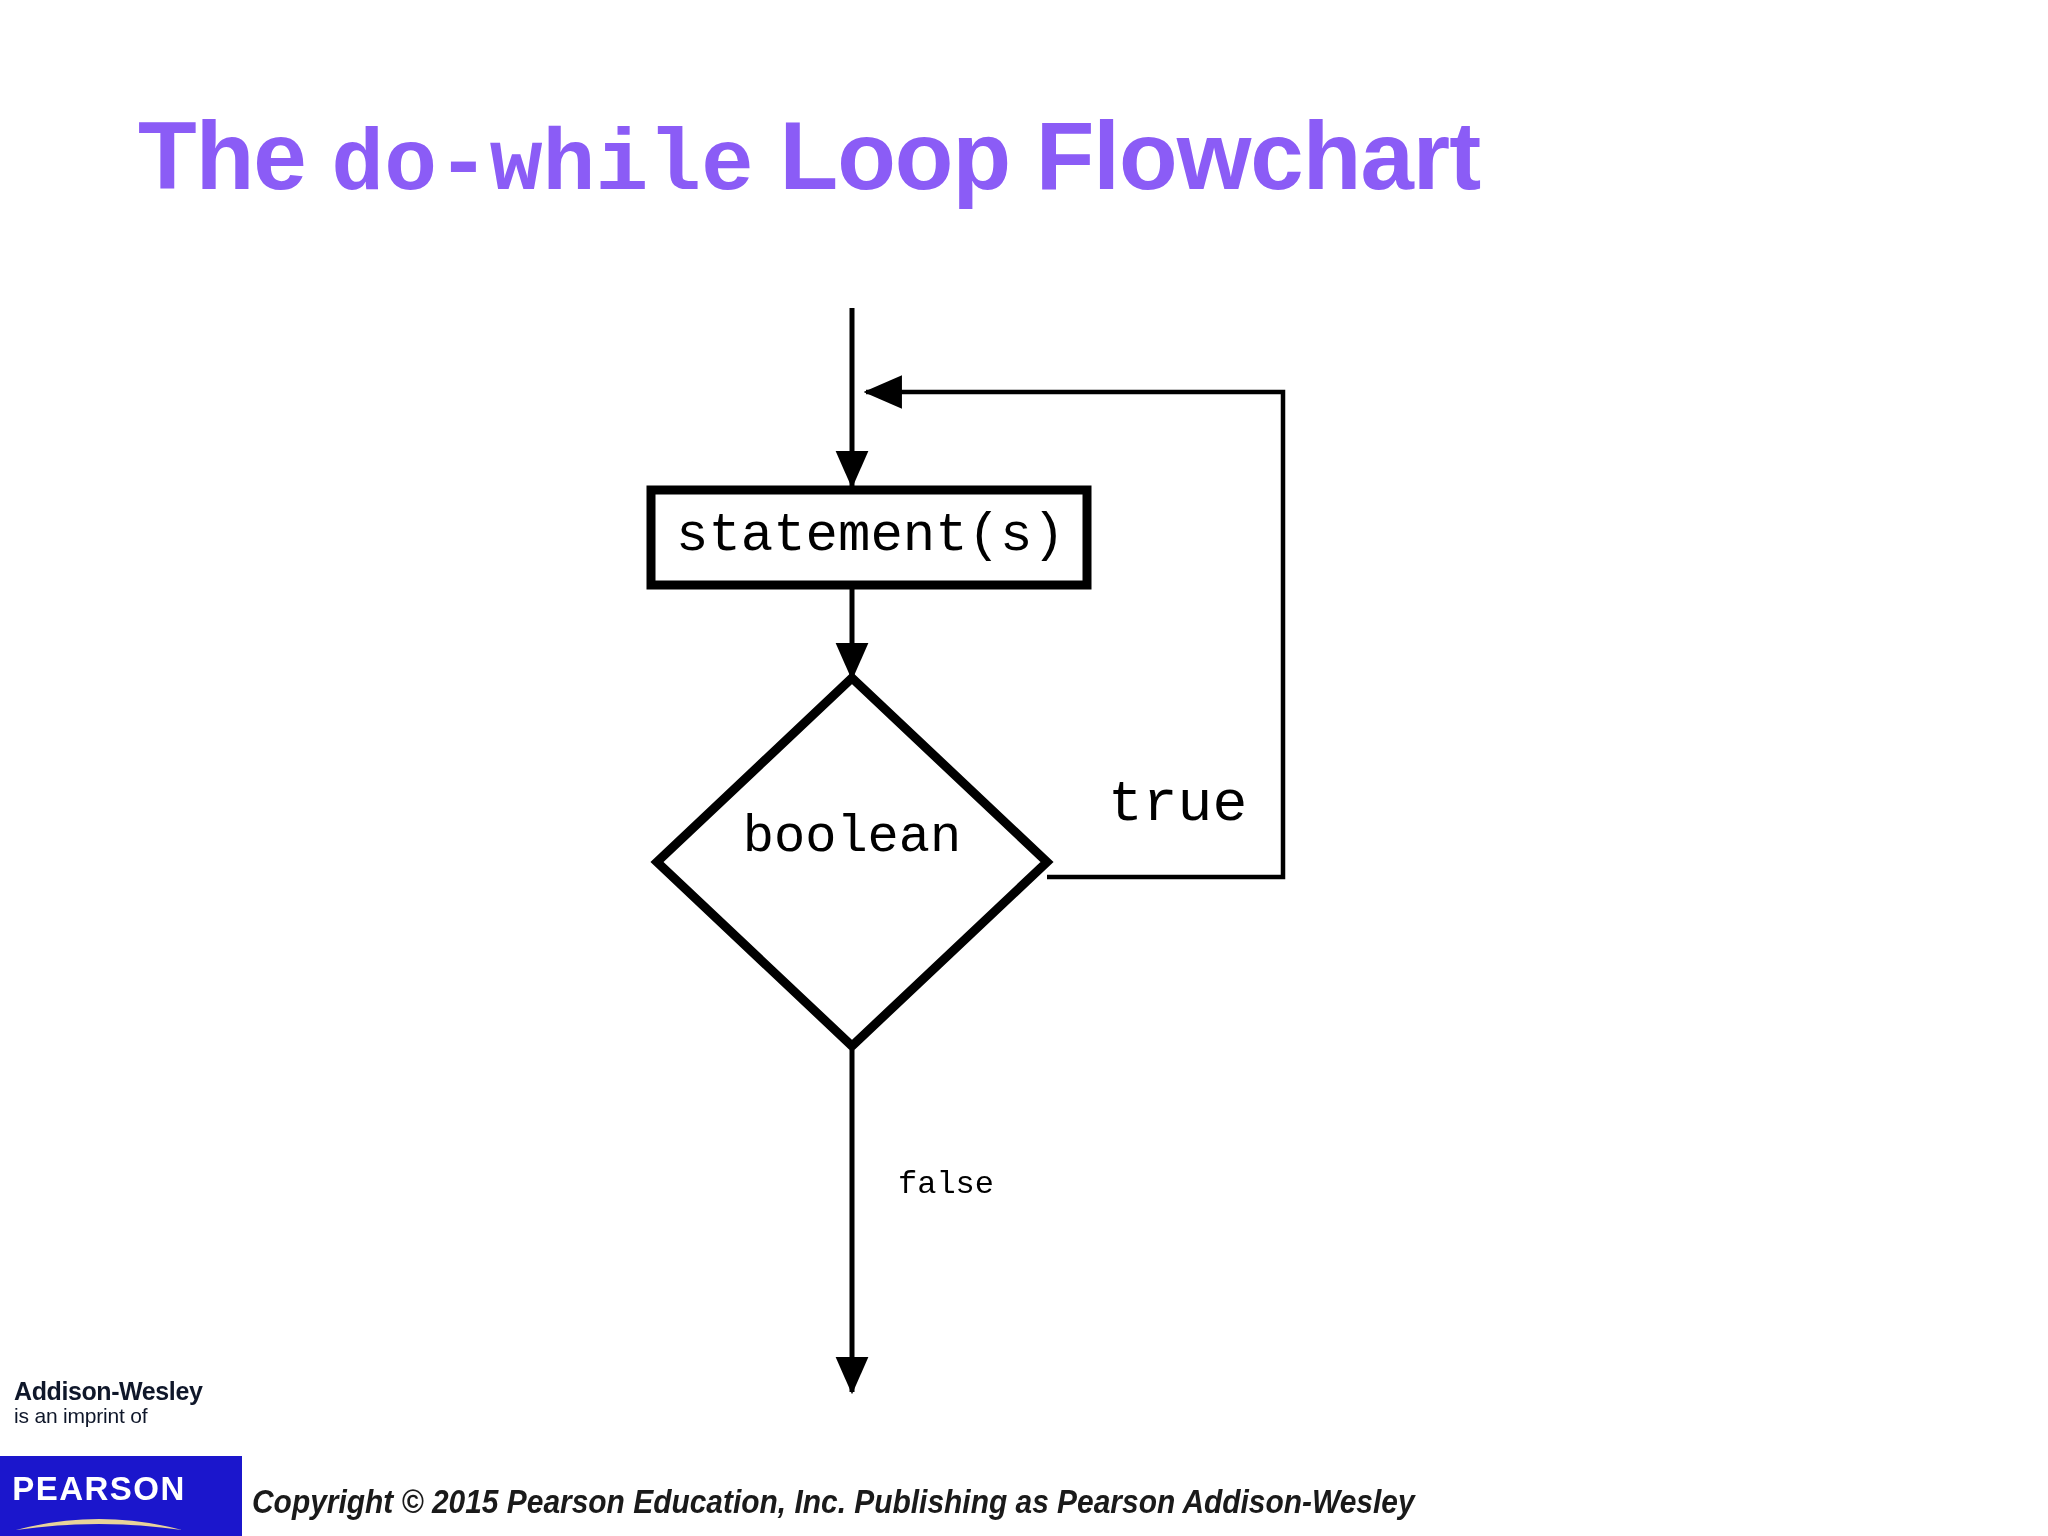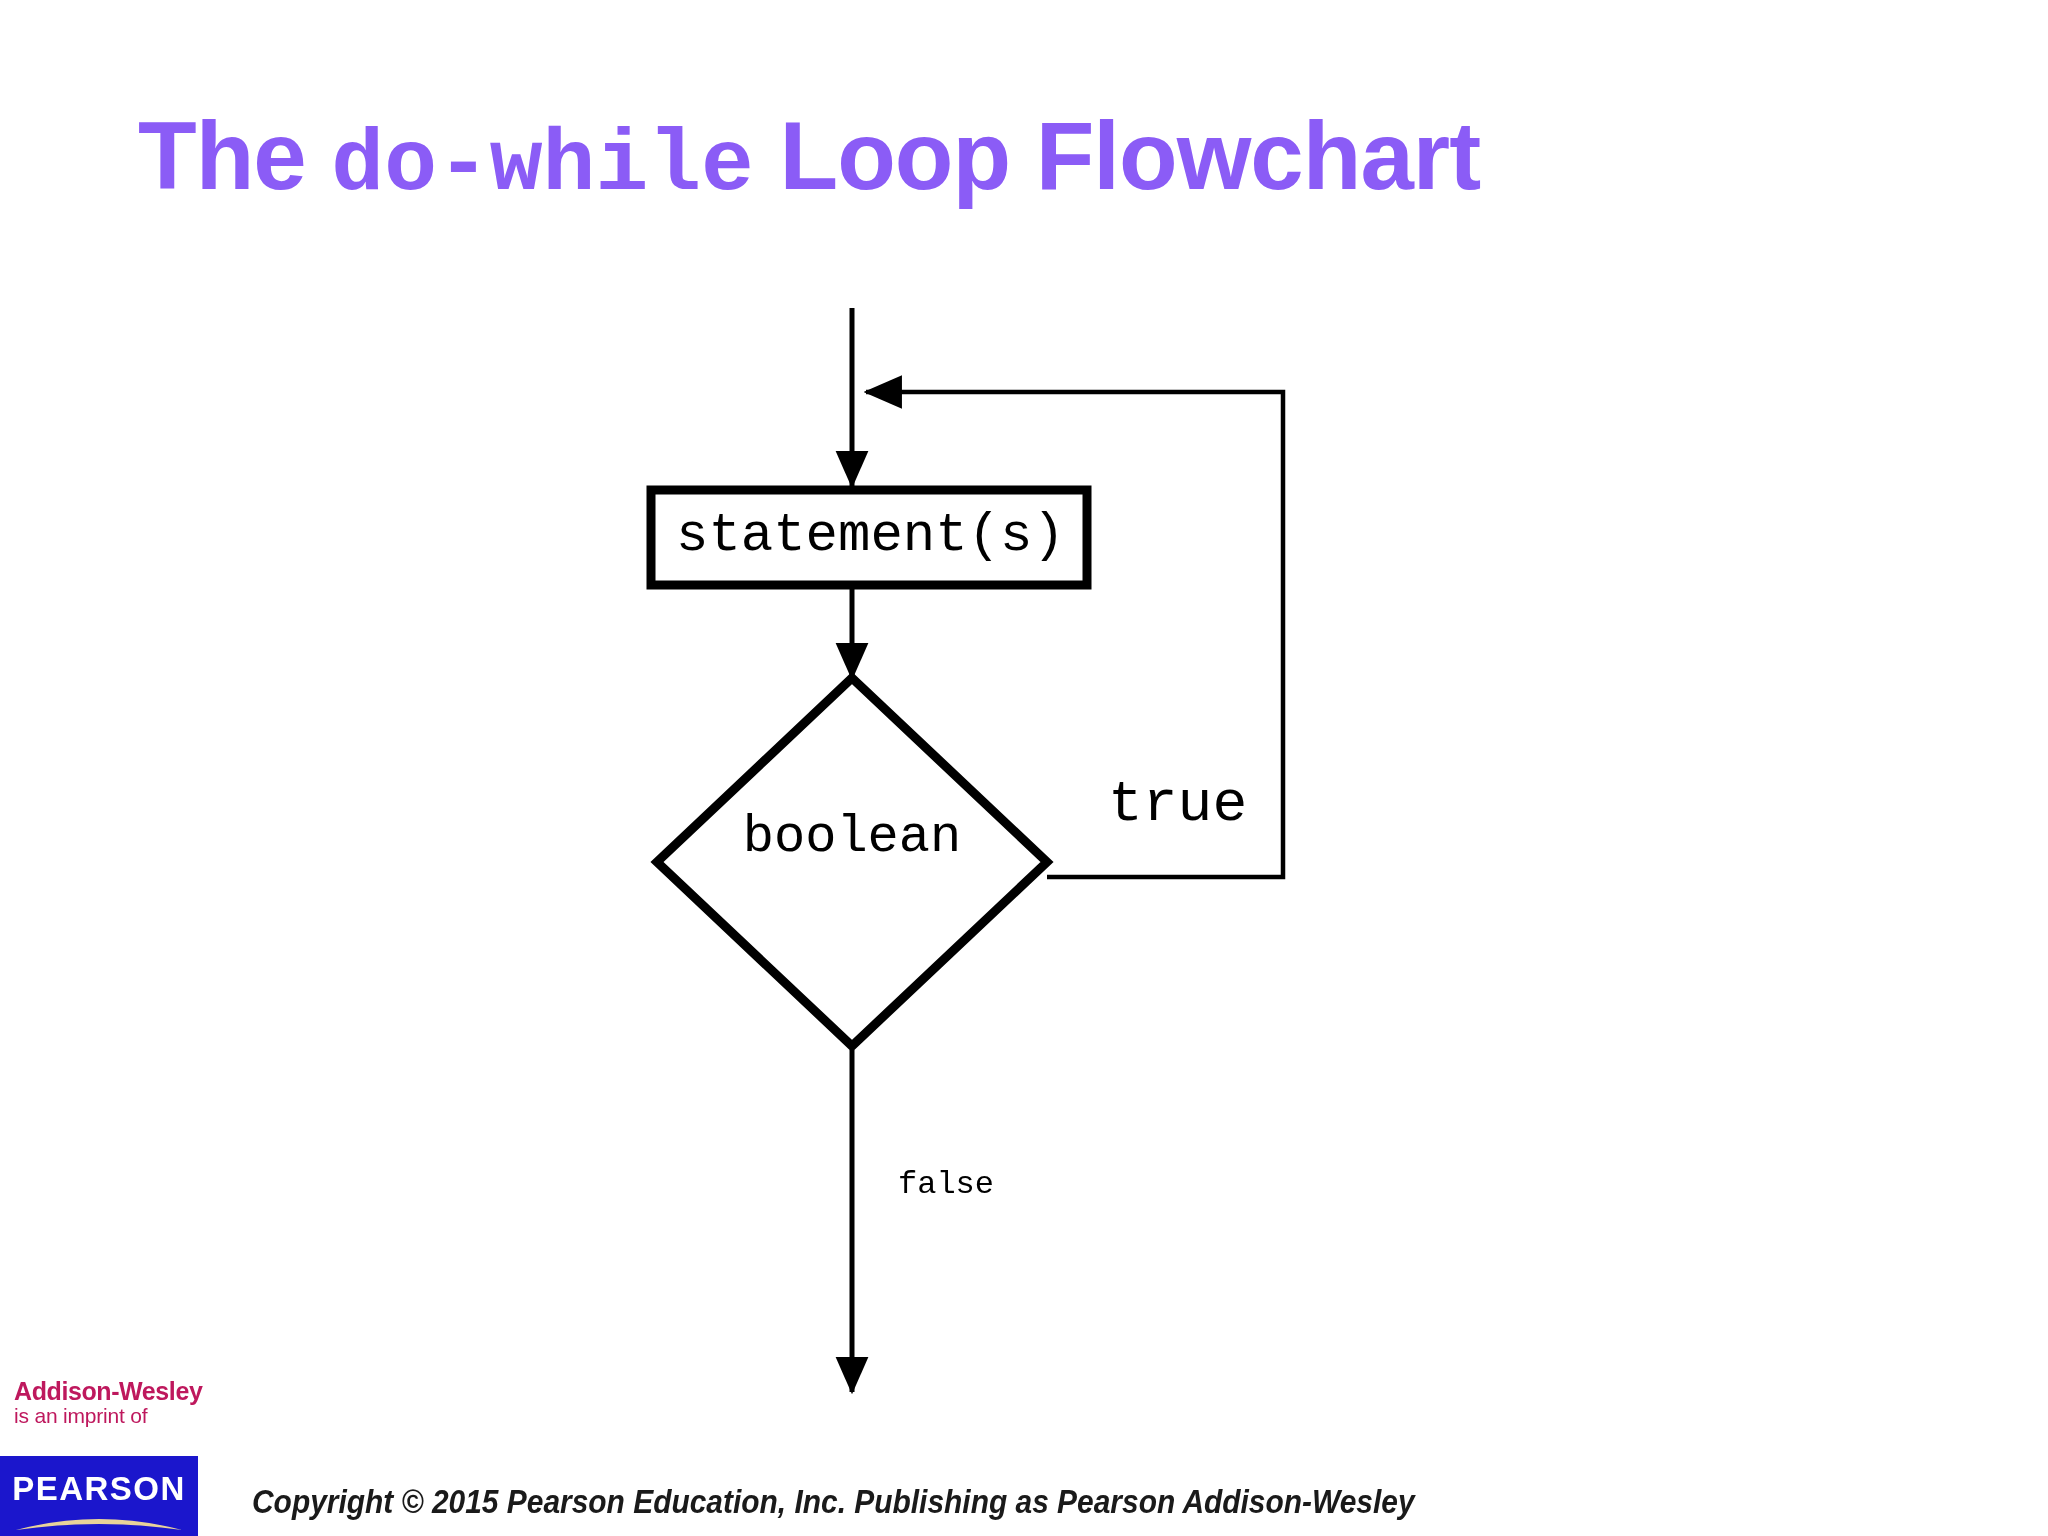--- a/index.html
+++ b/index.html
@@ -89,41 +89,42 @@
     top: 1166px;
     font-size: 32px;
   }
 
   
   #aw-imprint {
     position: absolute;
     left: 14px;
     top: 1378px;
     width: 210px;
-    color: #be185d;
+    color: #0f172a;
     line-height: 1.08;
   }
   #aw-name {
     font-size: 25px;
     font-weight: bold;
     letter-spacing: -0.4px;
   }
   #aw-sub {
     font-size: 21px;
     font-weight: normal;
     letter-spacing: -0.2px;
   }
   #pearson-logo {
     position: absolute;
     left: 0px;
     top: 1456px;
     width: 198px;
     height: 80px;
     background: #1B16CC;
     overflow: hidden;
+    padding-left: 44px;
   }
   #pearson-word {
     position: absolute;
     left: 0;
     top: 14px;
     width: 198px;
     text-align: center;
     color: #ffffff;
     font-size: 33px;
     font-weight: bold;

